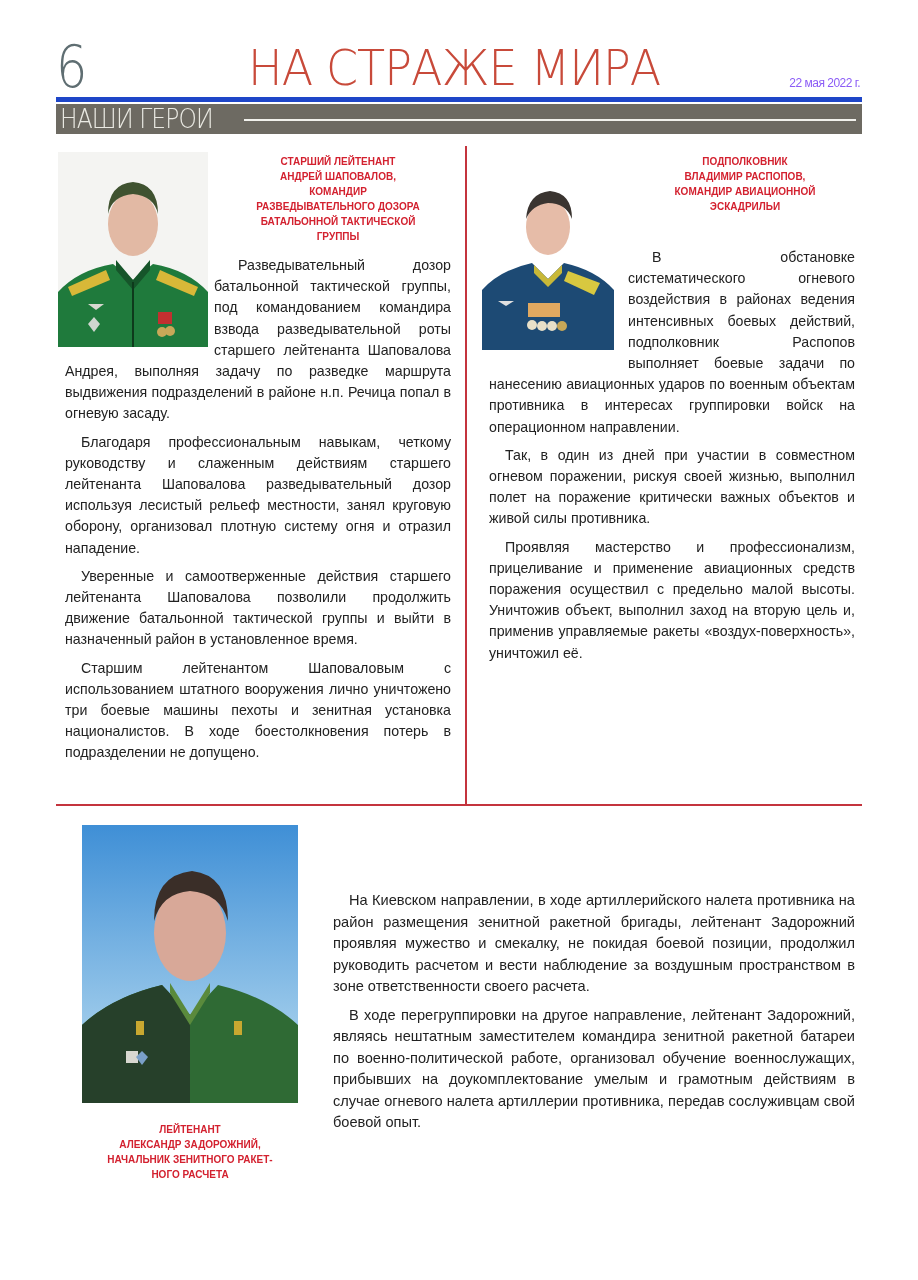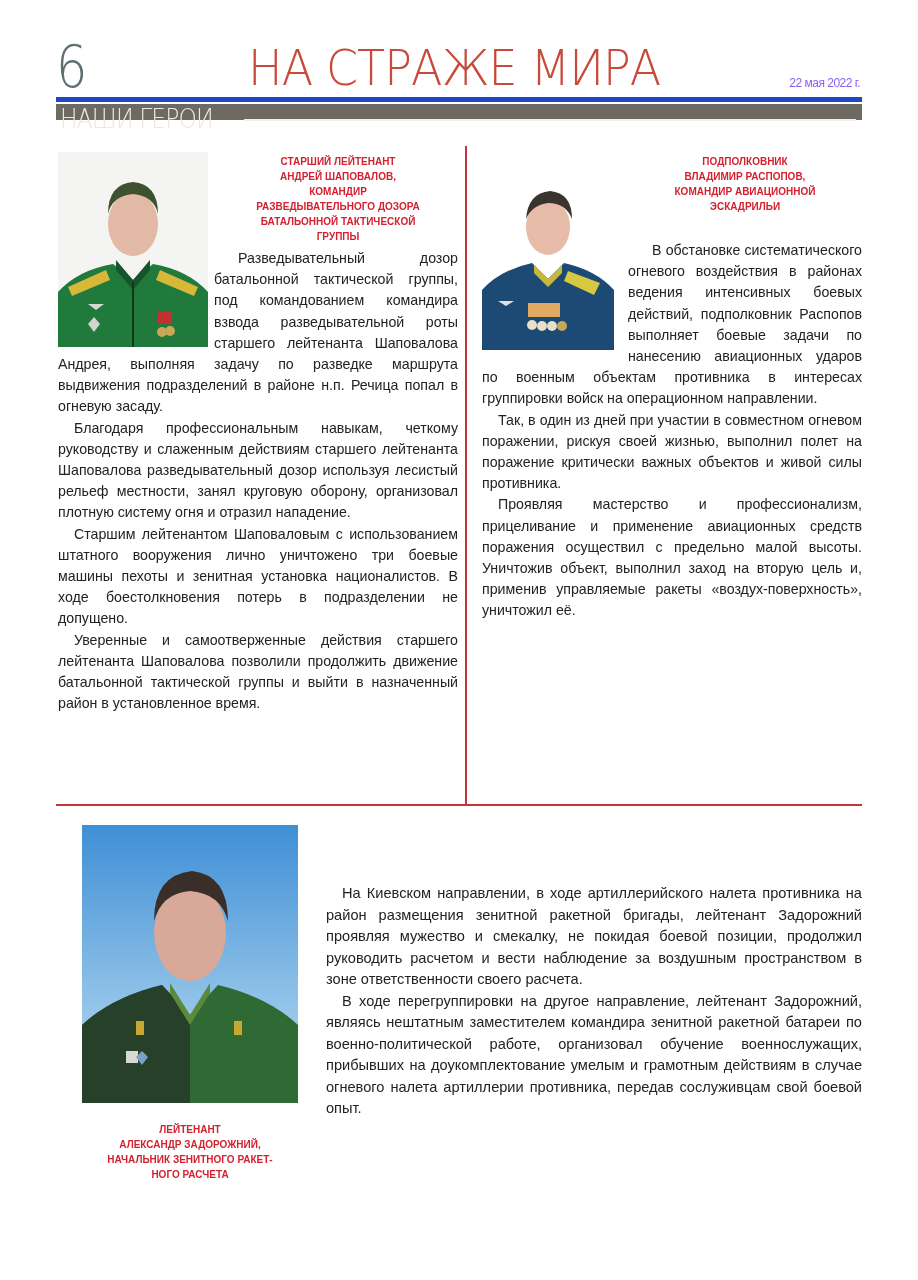--- a/index.html
+++ b/index.html
@@ -15,41 +15,41 @@
   .masthead {
     left: 248px; top: 40px; font-size: 50px; line-height: 56px; color: #c84a3a;
     font-family: "DejaVu Sans", sans-serif; font-weight: 200; letter-spacing: -1px;
     transform: scaleX(0.92); transform-origin: left top; white-space: nowrap;
   }
   .issue-date {
     right: 58px; top: 76px; font-size: 12px; color: #8b5cf6; letter-spacing: -0.5px;
   }
   .blue-rule { left: 56px; top: 97px; width: 806px; height: 5px; background: #1e46c8; }
   .section-bar {
-    left: 56px; top: 104px; width: 806px; height: 16px; background: #6d6a62;
+    left: 56px; top: 104px; width: 806px; height: 30px; background: #6d6a62;
   }
   .section-title {
     position: absolute; left: 4px; top: 1px; font-size: 26px; line-height: 28px; color: #e9e9e2;
     font-family: "DejaVu Sans", sans-serif; font-weight: 200; letter-spacing: -1px;
     transform: scaleX(0.9); transform-origin: left top;
   }
   .section-line { position: absolute; left: 188px; top: 15px; width: 612px; height: 2px; background: #f1f1ec; }
 
   .v-divider { left: 465px; top: 146px; width: 2px; height: 658px; background: #c4343d; }
   .h-divider { left: 56px; top: 804px; width: 806px; height: 2px; background: #c4343d; }
 
   .photo { overflow: hidden; }
   .photo svg { display: block; width: 100%; height: 100%; }
 
   .caption {
     color: #d3212f; font-weight: bold; font-size: 10px; line-height: 15px; text-align: center;
     text-transform: uppercase;
   }
   .body-text { font-size: 14.2px; line-height: 21.2px; text-align: justify; color: #222; }
-  .body-text p { margin: 0; text-indent: 16px; }
+  .body-text p { margin: 7px; text-indent: 16px; }
   .body-text p.first { text-indent: 24px; }
 </style>
 </head>
 <body>
 
 <div class="abs page-number">6</div>
 <div class="abs masthead">НА СТРАЖЕ МИРА</div>
 <div class="abs issue-date">22 мая 2022 г.</div>
 <div class="abs blue-rule"></div>
 <div class="abs section-bar">
@@ -82,22 +82,22 @@
   <div>АНДРЕЙ ШАПОВАЛОВ,</div>
   <div>КОМАНДИР</div>
   <div>РАЗВЕДЫВАТЕЛЬНОГО ДОЗОРА</div>
   <div>БАТАЛЬОННОЙ ТАКТИЧЕСКОЙ</div>
   <div>ГРУППЫ</div>
 </div>
 <div class="abs body-text" style="left:58px; top:248px; width:400px;">
   <div style="float:left; width:156px; height:98px;"></div>
   <p class="first">Разведывательный дозор батальонной тактической группы, под командованием командира взвода разведывательной роты старшего лейтенанта Шаповалова Андрея, выполняя задачу по разведке маршрута выдвижения подразделений в районе н.п. Речица попал в огневую засаду.</p>
   <p>Благодаря профессиональным навыкам, четкому руководству и слаженным действиям старшего лейтенанта Шаповалова разведывательный дозор используя лесистый рельеф местности, занял круговую оборону, организовал плотную систему огня и отразил нападение.</p>
+  <p>Уверенные и самоотверженные действия старшего лейтенанта Шаповалова позволили продолжить движение батальонной тактической группы и выйти в назначенный район в установленное время.</p>
   <p>Старшим лейтенантом Шаповаловым с использованием штатного вооружения лично уничтожено три боевые машины пехоты и зенитная установка националистов. В ходе боестолкновения потерь  в подразделении не допущено.</p>
-  <p>Уверенные и самоотверженные действия старшего лейтенанта Шаповалова позволили продолжить движение батальонной тактической группы и выйти в назначенный район в установленное время.</p>
 </div>
 
 <div class="abs photo" style="left:482px; top:175px; width:132px; height:175px;">
   <svg viewBox="0 0 132 175" preserveAspectRatio="none">
     <rect width="132" height="175" fill="#ffffff"></rect>
     <path d="M0 115 Q18 95 50 88 L66 104 L82 88 Q114 95 132 115 L132 175 L0 175 Z" fill="#1d4a74"></path>
     <path d="M86 96 L118 108 L112 120 L82 106 Z" fill="#d8c840"></path>
     <path d="M52 90 L66 104 L80 90 L80 98 L66 112 L52 98 Z" fill="#c8b838"></path>
     <ellipse cx="66" cy="52" rx="22" ry="28" fill="#e6bca8"></ellipse>
     <path d="M44 44 Q46 18 68 16 Q90 18 90 44 Q84 28 66 28 Q50 30 44 44 Z" fill="#3a3430"></path>

